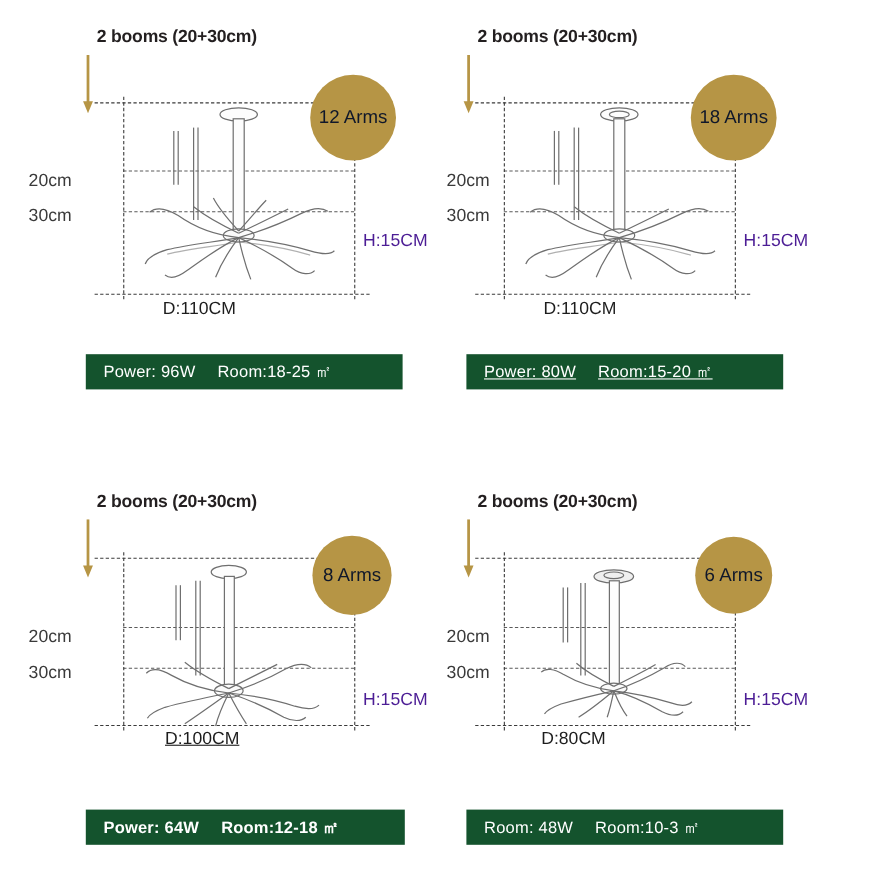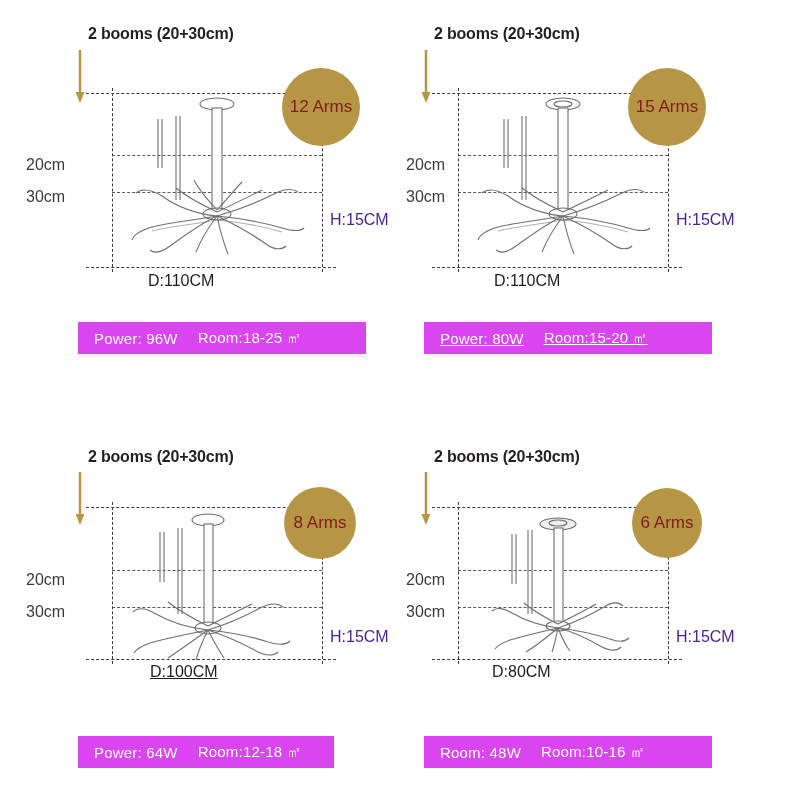--- a/index.html
+++ b/index.html
@@ -78,32 +78,32 @@
   .dim-h {
     font-size: 16px;
     color: #4c1d95;
   }
 
   
   .arms-badge {
     position: absolute;
     border-radius: 50%;
     background: #b69545;
-    color: #7f1d1d;
+    color: #0f172a;
     display: flex;
     align-items: center;
     justify-content: center;
     font-size: 17px;
     white-space: nowrap;
   }
 
   
   .spec-bar {
     position: absolute;
-    background: #d946ef;
+    background: #14532d;
     color: #ffffff;
     font-size: 15px;
     display: flex;
     align-items: center;
     padding-left: 16px;
     white-space: nowrap;
     letter-spacing: 0.2px;
   }
   .spec-bar span + span { margin-left: 20px; }
 
@@ -194,21 +194,21 @@
     <div class="dash-h dash-thin" style="left:58px; top:192px; width:210px;"></div>
     <div class="dash-h" style="left:32px; top:267px; width:250px;"></div>
     <div class="dash-v" style="left:58px; top:88px; height:184px;"></div>
     <div class="dash-v" style="left:268px; top:88px; height:184px;"></div>
 
     <div class="dim" style="left:6px; top:156px;">20cm</div>
     <div class="dim" style="left:6px; top:188px;">30cm</div>
     <div class="dim dim-d" style="left:94px; top:272px;">D:110CM</div>
     <div class="dim dim-h" style="left:276px; top:211px;">H:15CM</div>
 
-    <div class="arms-badge" style="left:228px; top:68px; width:78px; height:78px;">15 Arms</div>
+    <div class="arms-badge" style="left:228px; top:68px; width:78px; height:78px;">18 Arms</div>
 
     <svg class="fixture" viewBox="0 0 400 400">
       <g stroke="#6f6f6f" stroke-width="1.1" fill="none">
         <ellipse cx="163" cy="104" rx="17" ry="6" fill="#fdfdfd"></ellipse>
         <ellipse cx="163" cy="104" rx="9" ry="3"></ellipse>
         <rect x="158" y="108" width="10" height="104" fill="#fdfdfd"></rect>
         <line x1="104" y1="119" x2="104" y2="168"></line>
           <line x1="108" y1="119" x2="108" y2="168"></line>
         <line x1="122" y1="116" x2="122" y2="200"></line>
           <line x1="126" y1="116" x2="126" y2="200"></line>
@@ -272,21 +272,21 @@
         <path d="M208 230 C202 242 198 252 196 260"></path>
         <path d="M208 230 C214 242 220 252 224 258"></path>
         <path d="M208 230 C226 236 244 244 258 252 C266 256 274 256 278 252"></path>
         <path d="M208 230 C228 232 250 236 268 242 C278 245 286 245 290 241"></path>
         <path d="M208 230 C228 224 246 216 260 208 C270 203 278 203 283 207"></path>
         <path d="M208 226 C192 218 178 210 168 202"></path>
         <path d="M208 226 C224 218 240 210 252 204"></path>
       </g>
     </svg>
 
-    <div class="spec-bar" style="left:78px; top:736px; width:256px; height:32px; top:336px;">
+    <div class="spec-bar" style="left:78px; top:736px; width:290px; height:32px; top:336px;font-weight:bold;">
       <span>Power: 64W</span>
       <span>Room:12-18 ㎡</span>
     </div>
   </div>
 
   <div class="panel p3">
 
     <div class="booms-label" style="top:48px; left:34px;">2 booms (20+30cm)</div>
 
     <svg class="gold-arrow" style="left:20px; top:72px;" viewBox="0 0 12 54">
@@ -326,17 +326,17 @@
         <path d="M158 228 C174 232 190 240 202 247 C210 251 217 251 221 247"></path>
         <path d="M158 228 C176 230 194 234 210 239 C218 242 225 242 229 238"></path>
         <path d="M158 228 C176 222 192 214 204 207 C212 202 219 202 223 206"></path>
         <path d="M158 224 C144 217 132 210 124 203"></path>
         <path d="M158 224 C172 217 186 210 196 204"></path>
       </g>
     </svg>
 
     <div class="spec-bar" style="left:24px; top:336px; width:288px; height:32px;">
       <span>Room: 48W</span>
-      <span>Room:10-16 ㎡</span>
+      <span>Room:10-3 ㎡</span>
     </div>
   </div>
 
 </div>
 
 </body></html>

